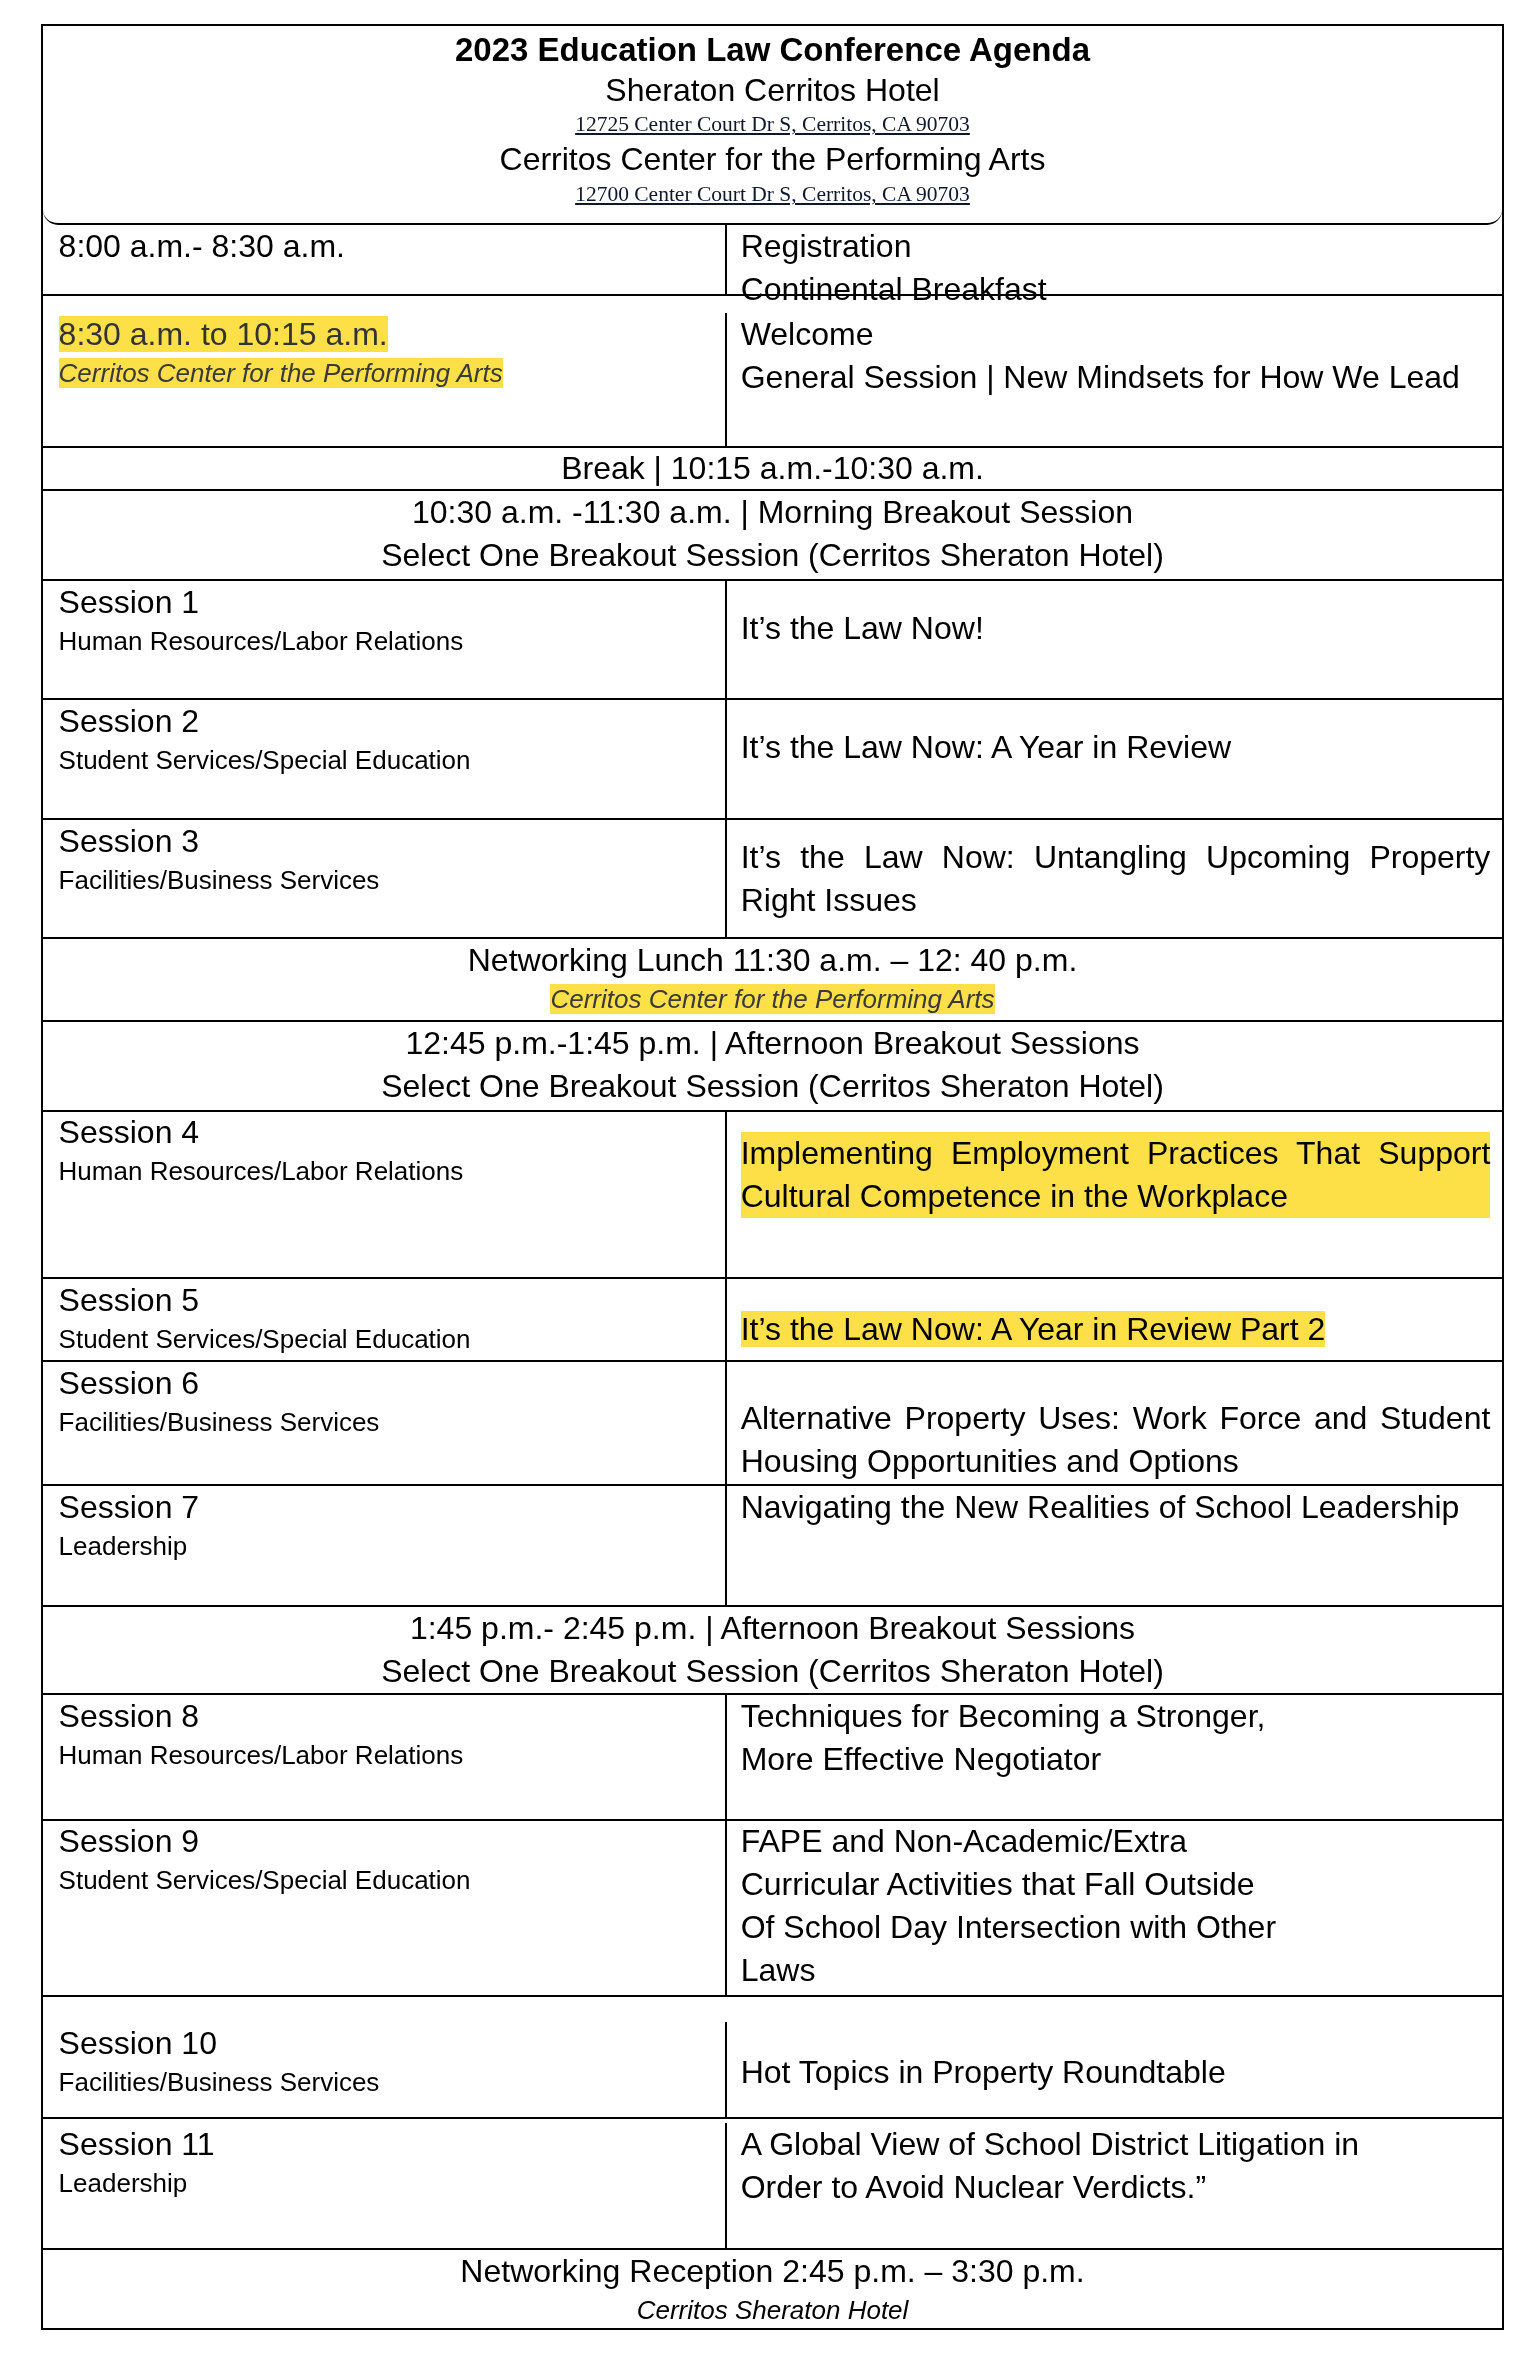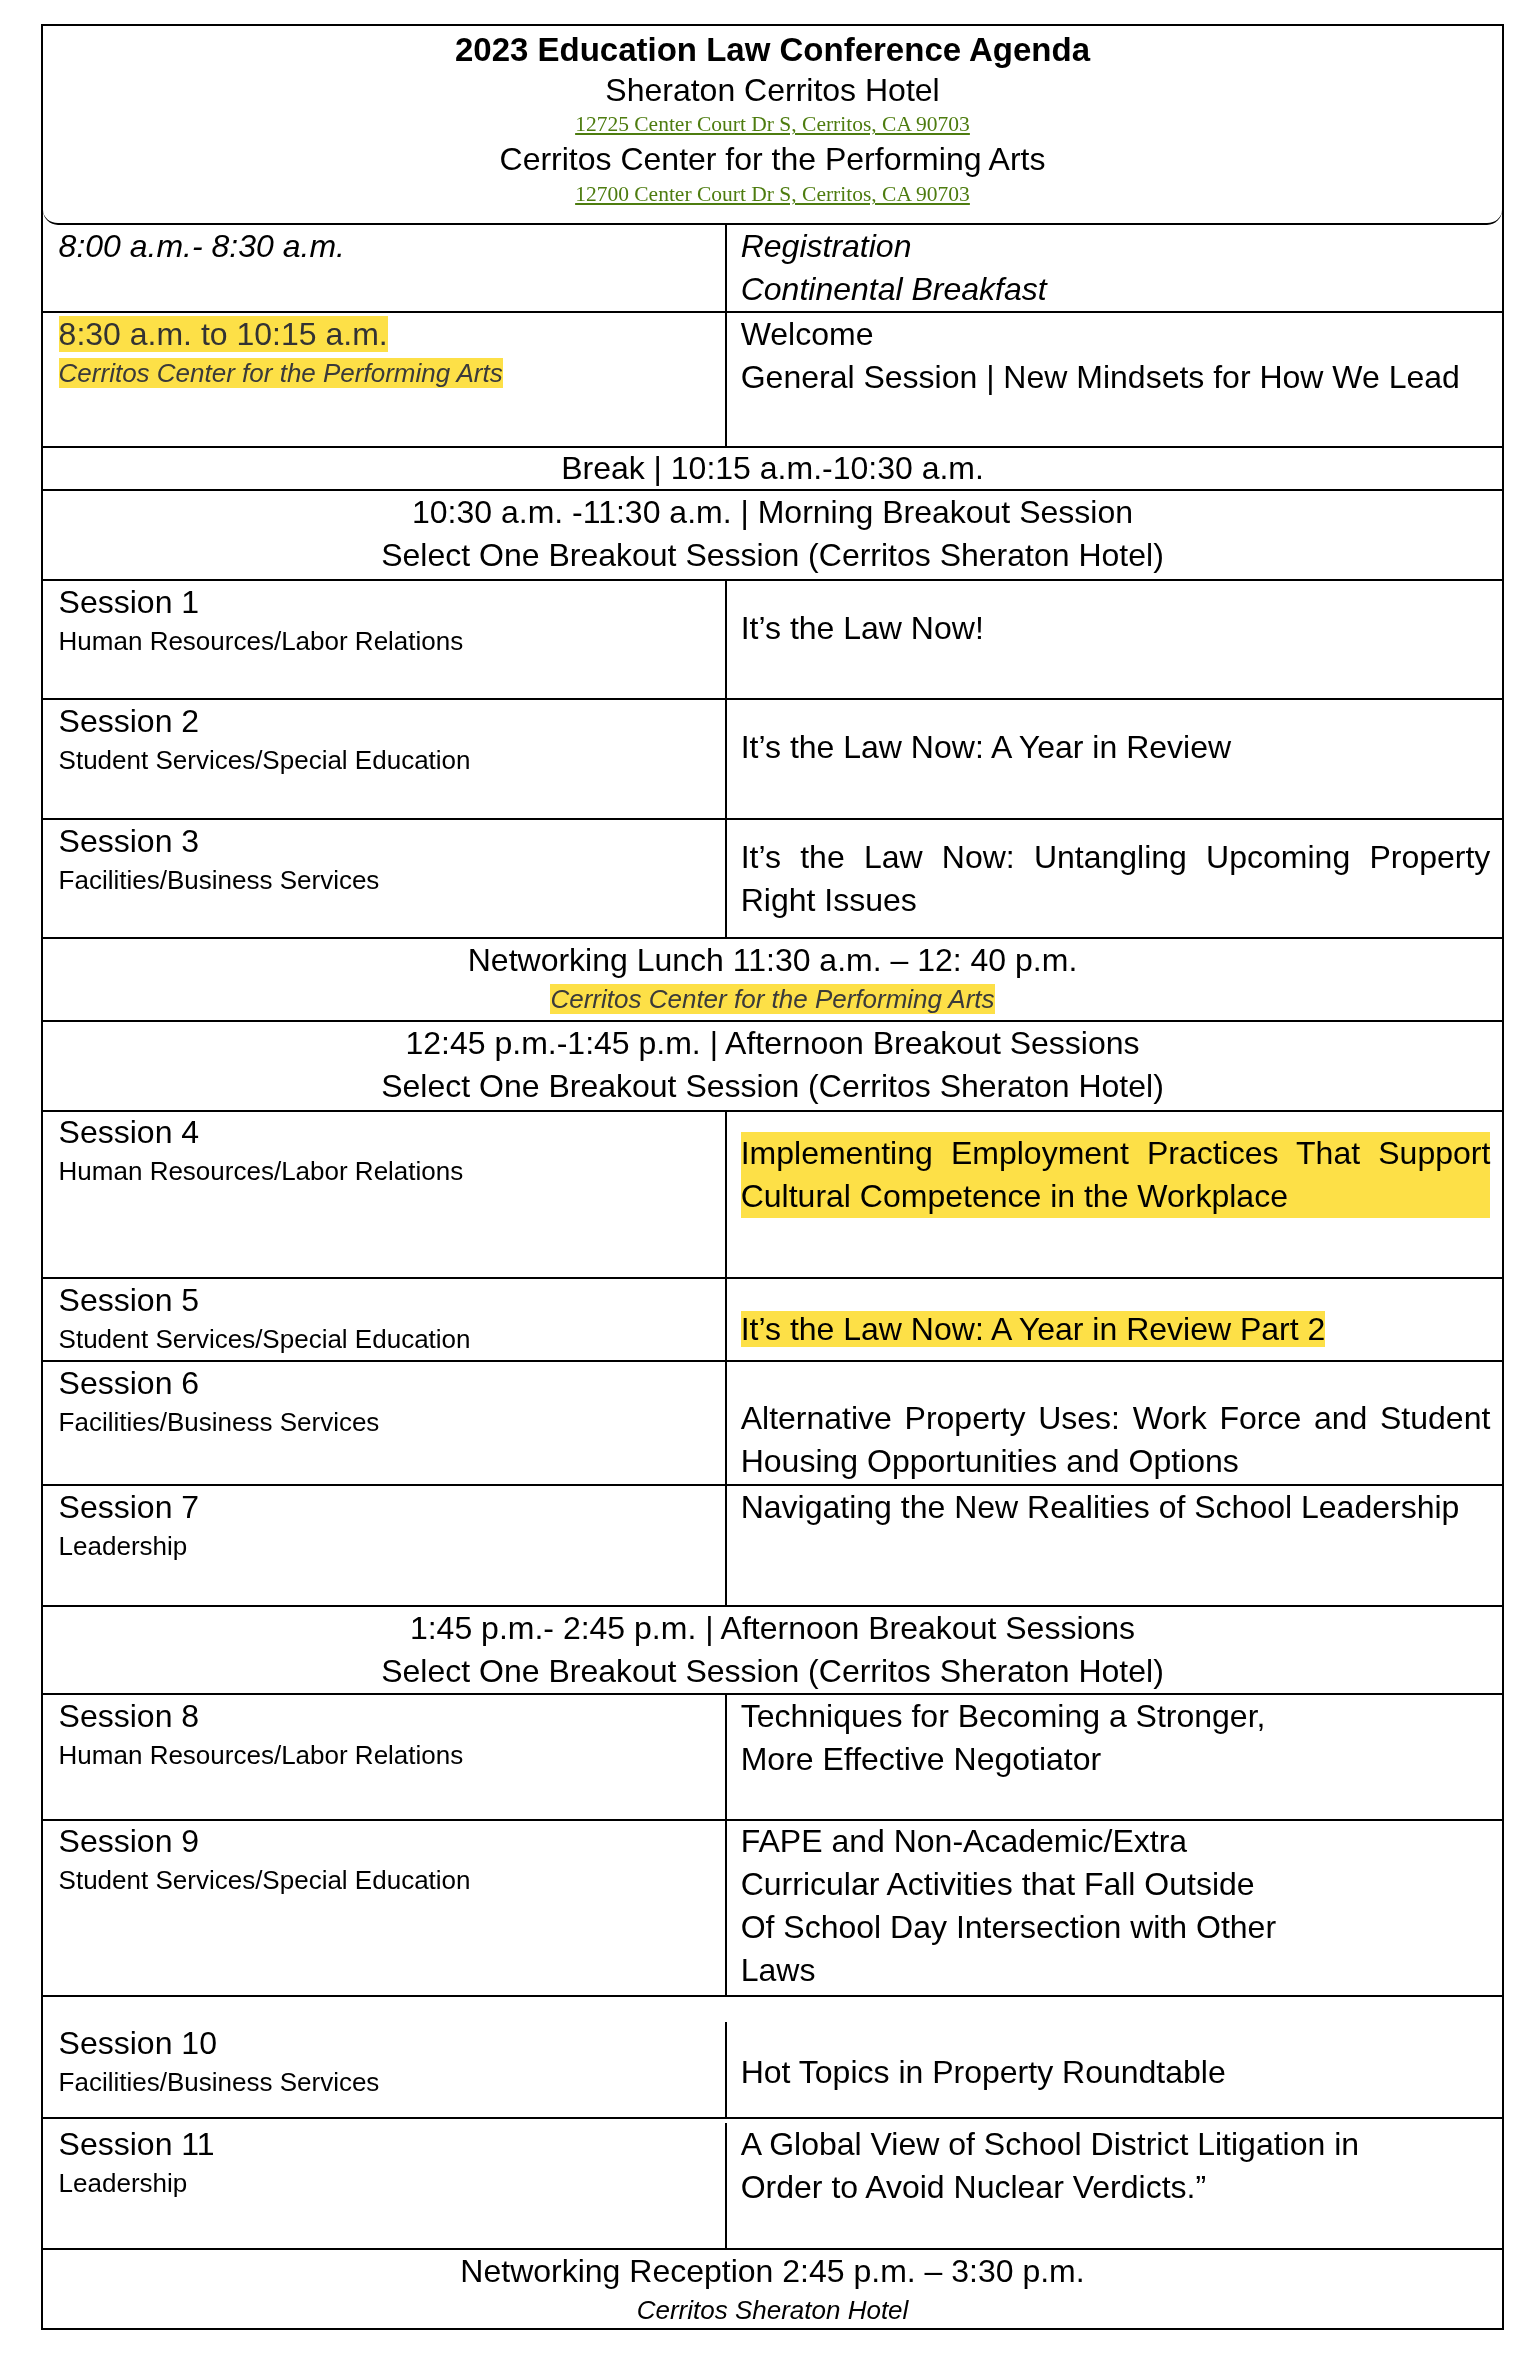--- a/index.html
+++ b/index.html
@@ -10,21 +10,21 @@
   .row { position:absolute; left:0; right:0; border-bottom:2.4px solid #000; box-sizing:border-box; }
   .row.last { border-bottom:none; }
   .cell { position:absolute; top:0; bottom:0; box-sizing:border-box; }
   .cell.left { left:0; width:684px; border-right:2px solid #000; padding:0 0 0 15.6px; }
   .cell.right { left:684px; right:0; padding:0 11.7px 0 13.7px; }
   .cell.full { left:0; right:0; text-align:center; }
   .line { display:block; white-space:nowrap; }
   .t34 { font-size:33px; line-height:43px; font-weight:bold; }
   .t33 { font-size:32px; line-height:43px; }
   .t26 { font-size:26px; line-height:35px; }
-  .link { font-family:"Liberation Serif", serif; font-size:21.5px; line-height:29px; color:#4d7c0f; text-decoration:underline; cursor:pointer; }
+  .link { font-family:"Liberation Serif", serif; font-size:21.5px; line-height:29px; color:#0f172a; text-decoration:underline; cursor:pointer; }
   .venue-italic { font-style:italic; font-size:26px; line-height:35px; color:#3a3a3a; }
   .gray-hl { background:#fde047; }
   .dim { color:#333; }
   .just { white-space:normal; text-align:justify; text-align-last:left; }
   .title-block { padding-top:2px; }
 </style>
 </head>
 <body>
 
 <div id="agenda">
@@ -32,21 +32,21 @@
   <div class="row" style="top:0;height:199px;border-radius:15px;">
     <div class="cell full title-block">
       <span class="line t34">2023 Education Law Conference Agenda</span>
       <span class="line t33" style="line-height:39px">Sheraton Cerritos Hotel</span>
       <span class="line"><a class="link">12725 Center Court Dr S, Cerritos, CA 90703</a></span>
       <span class="line t33" style="line-height:41px">Cerritos Center for the Performing Arts</span>
       <span class="line"><a class="link">12700 Center Court Dr S, Cerritos, CA 90703</a></span>
     </div>
   </div>
 
-  <div class="row" style="top:199px;height:88px;font-style:italic;">
+  <div class="row" style="top:199px;height:71px;">
     <div class="cell left">
         <span class="line t33">8:00 a.m.- 8:30 a.m.</span>
       </div>
     <div class="cell right">
       <span class="line t33">Registration</span>
       <span class="line t33">Continental Breakfast</span>
     </div>
   </div>
 
   <div class="row" style="top:287px;height:135px;">

